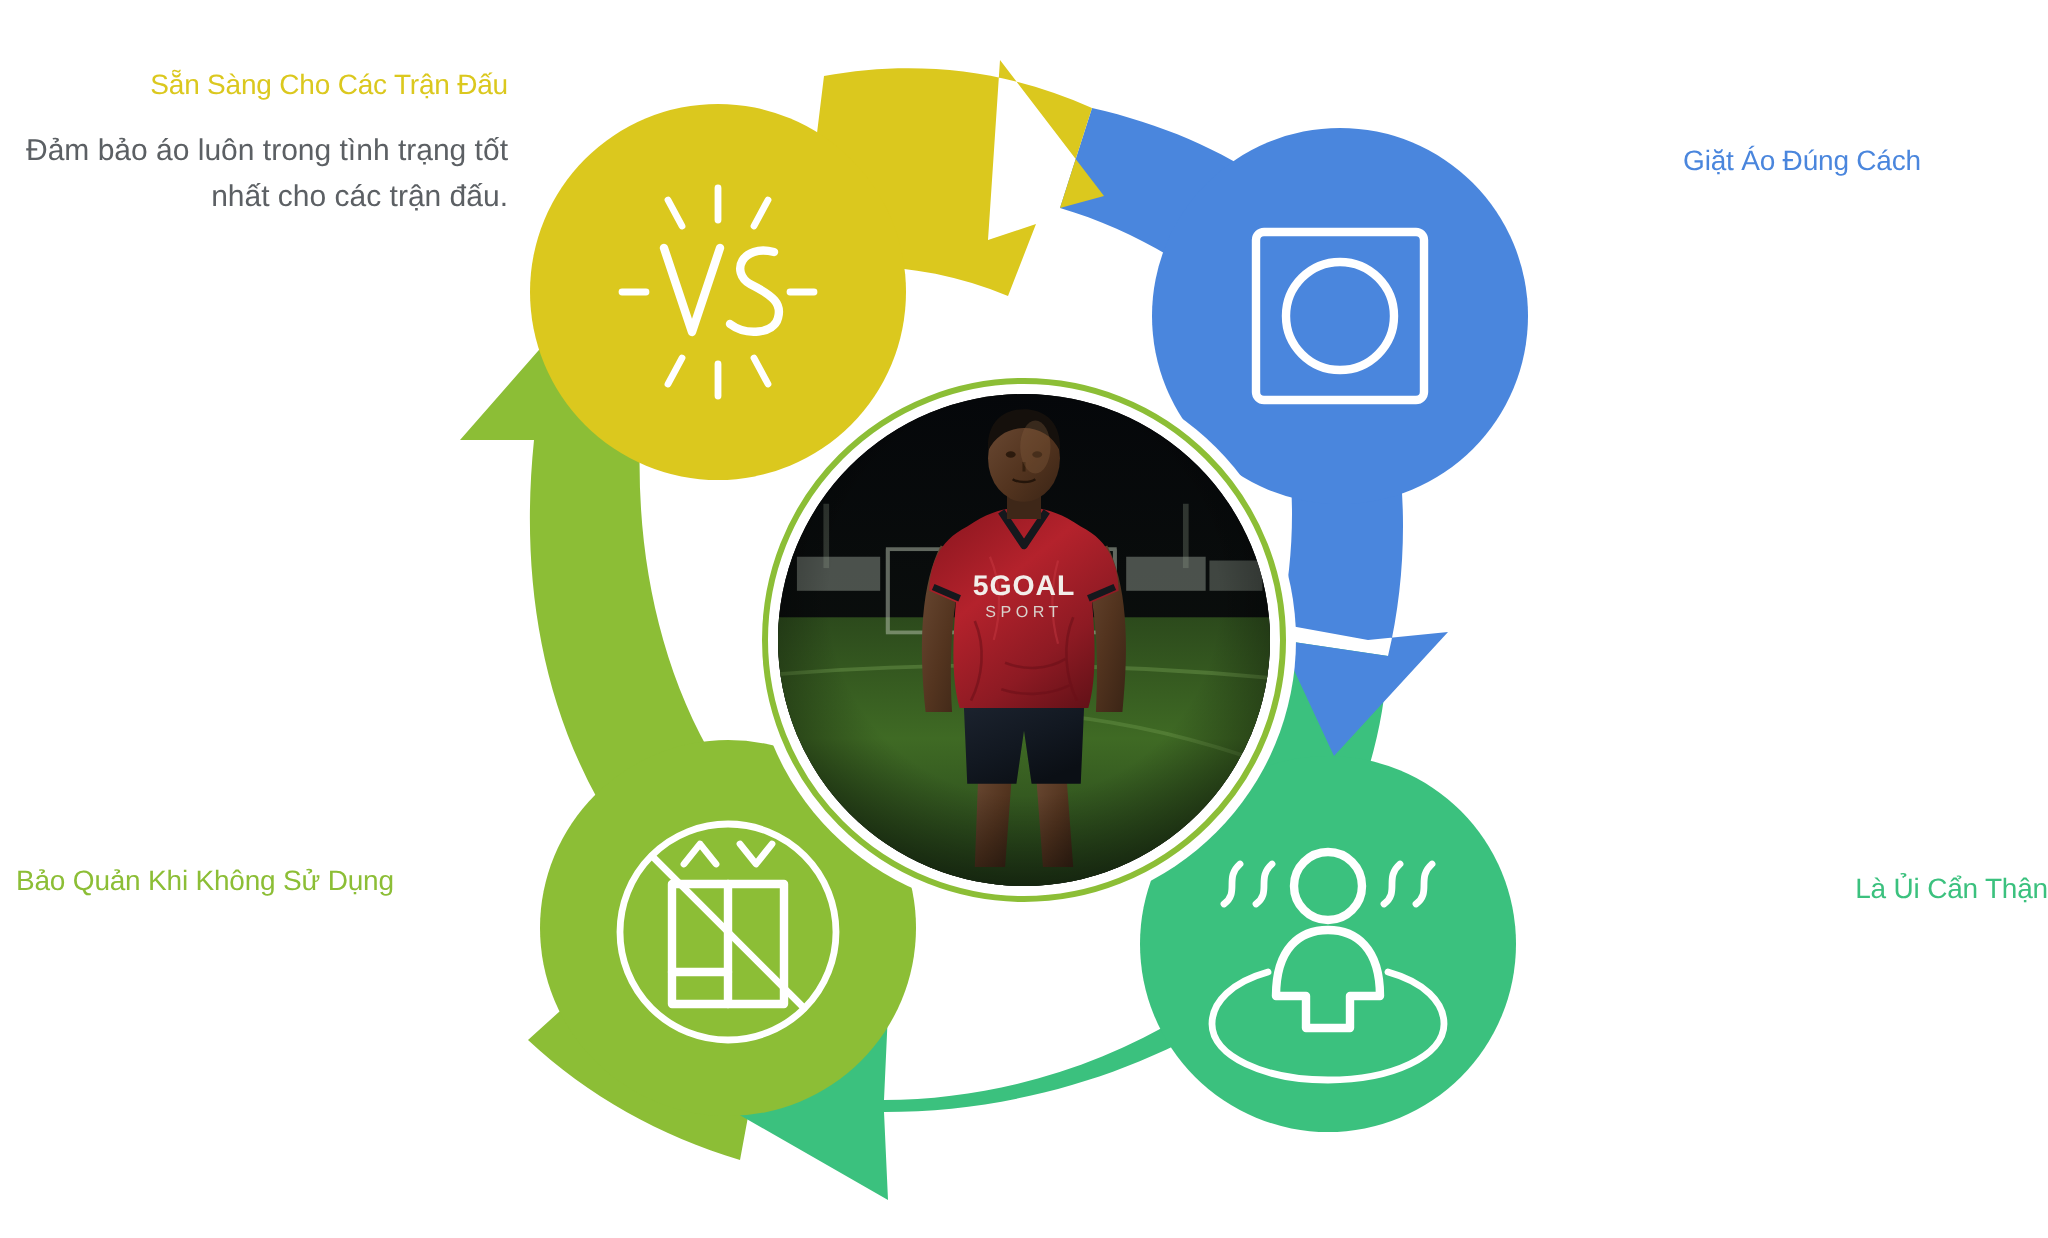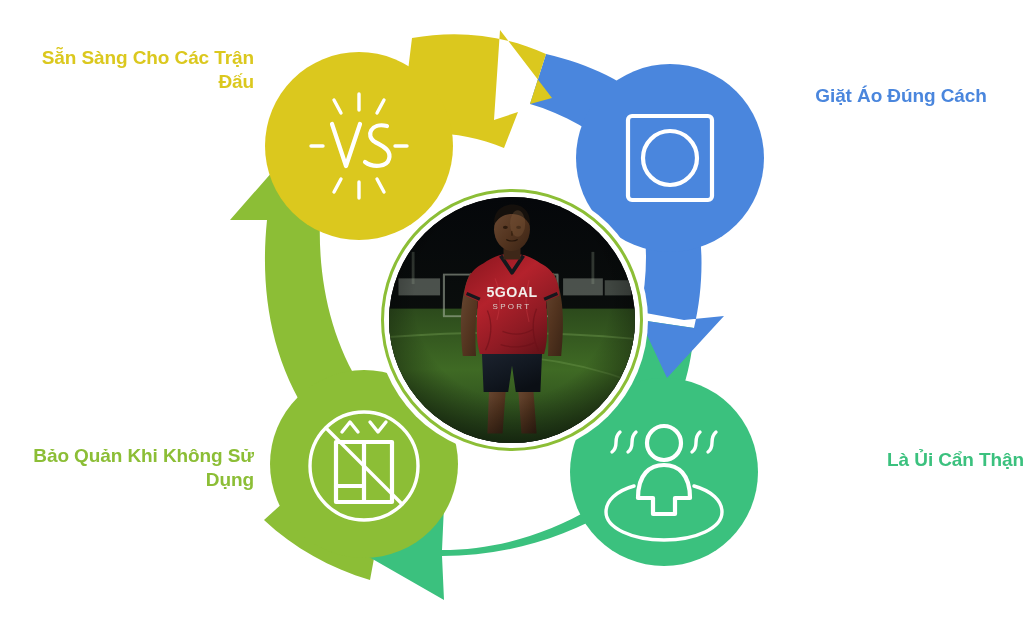--- a/index.html
+++ b/index.html
@@ -20,36 +20,36 @@
     position: absolute;
     inset: 0;
   }
 
   
   .text-block {
     position: absolute;
     width: 246px;
   }
   .text-block .tb-title {
-    font-size: 19px;
-    font-weight: bold;
+    font-size: 14px;
+    font-weight: normal;
     line-height: 1.28;
-    margin: 16px 0 12px 0;
+    margin: 4px 0 12px 0;
     letter-spacing: -0.1px;
   }
   .text-block .tb-body {
     font-size: 15px;
     line-height: 1.56;
     color: #5c6064;
     margin: 0;
   }
 
   #block-top-left    { left: 8px;  top: 30px;  text-align: right; }
   #block-top-right   { left: 778px; top: 68px;  text-align: center; }
-  #block-bottom-left { left: 8px;  top: 428px; text-align: right; }
+  #block-bottom-left { left: 8px;  top: 428px; text-align: left; }
   #block-bottom-right{ left: 778px; top: 432px; text-align: right; }
 
   
   #cycle {
     position: absolute;
     left: 212px;
     top: 8px;
     width: 600px;
     height: 604px;
   }
@@ -351,20 +351,21 @@
           <ellipse cx="136" cy="28" rx="8" ry="14" fill="#8a6243" opacity="0.3"></ellipse>
 
           <rect x="0" y="0" width="260" height="260" fill="url(#vignette)"></rect>
         </svg>
       </div>
     </div>
   </div>
 
   <div class="text-block" id="block-top-left">
     <h3 class="tb-title" style="color:#DBC81E">Sẵn Sàng Cho Các Trận Đấu</h3>
+    <p class="tb-body">Đảm bảo áo luôn trong tình trạng tốt nhất cho các trận đấu.</p>
   </div>
 
   <div class="text-block" id="block-top-right">
     <h3 class="tb-title" style="color:#4A86DD">Giặt Áo Đúng Cách</h3>
   </div>
 
   <div class="text-block" id="block-bottom-left">
     <h3 class="tb-title" style="color:#8CBE36">Bảo Quản Khi Không Sử Dụng</h3>
   </div>
 

